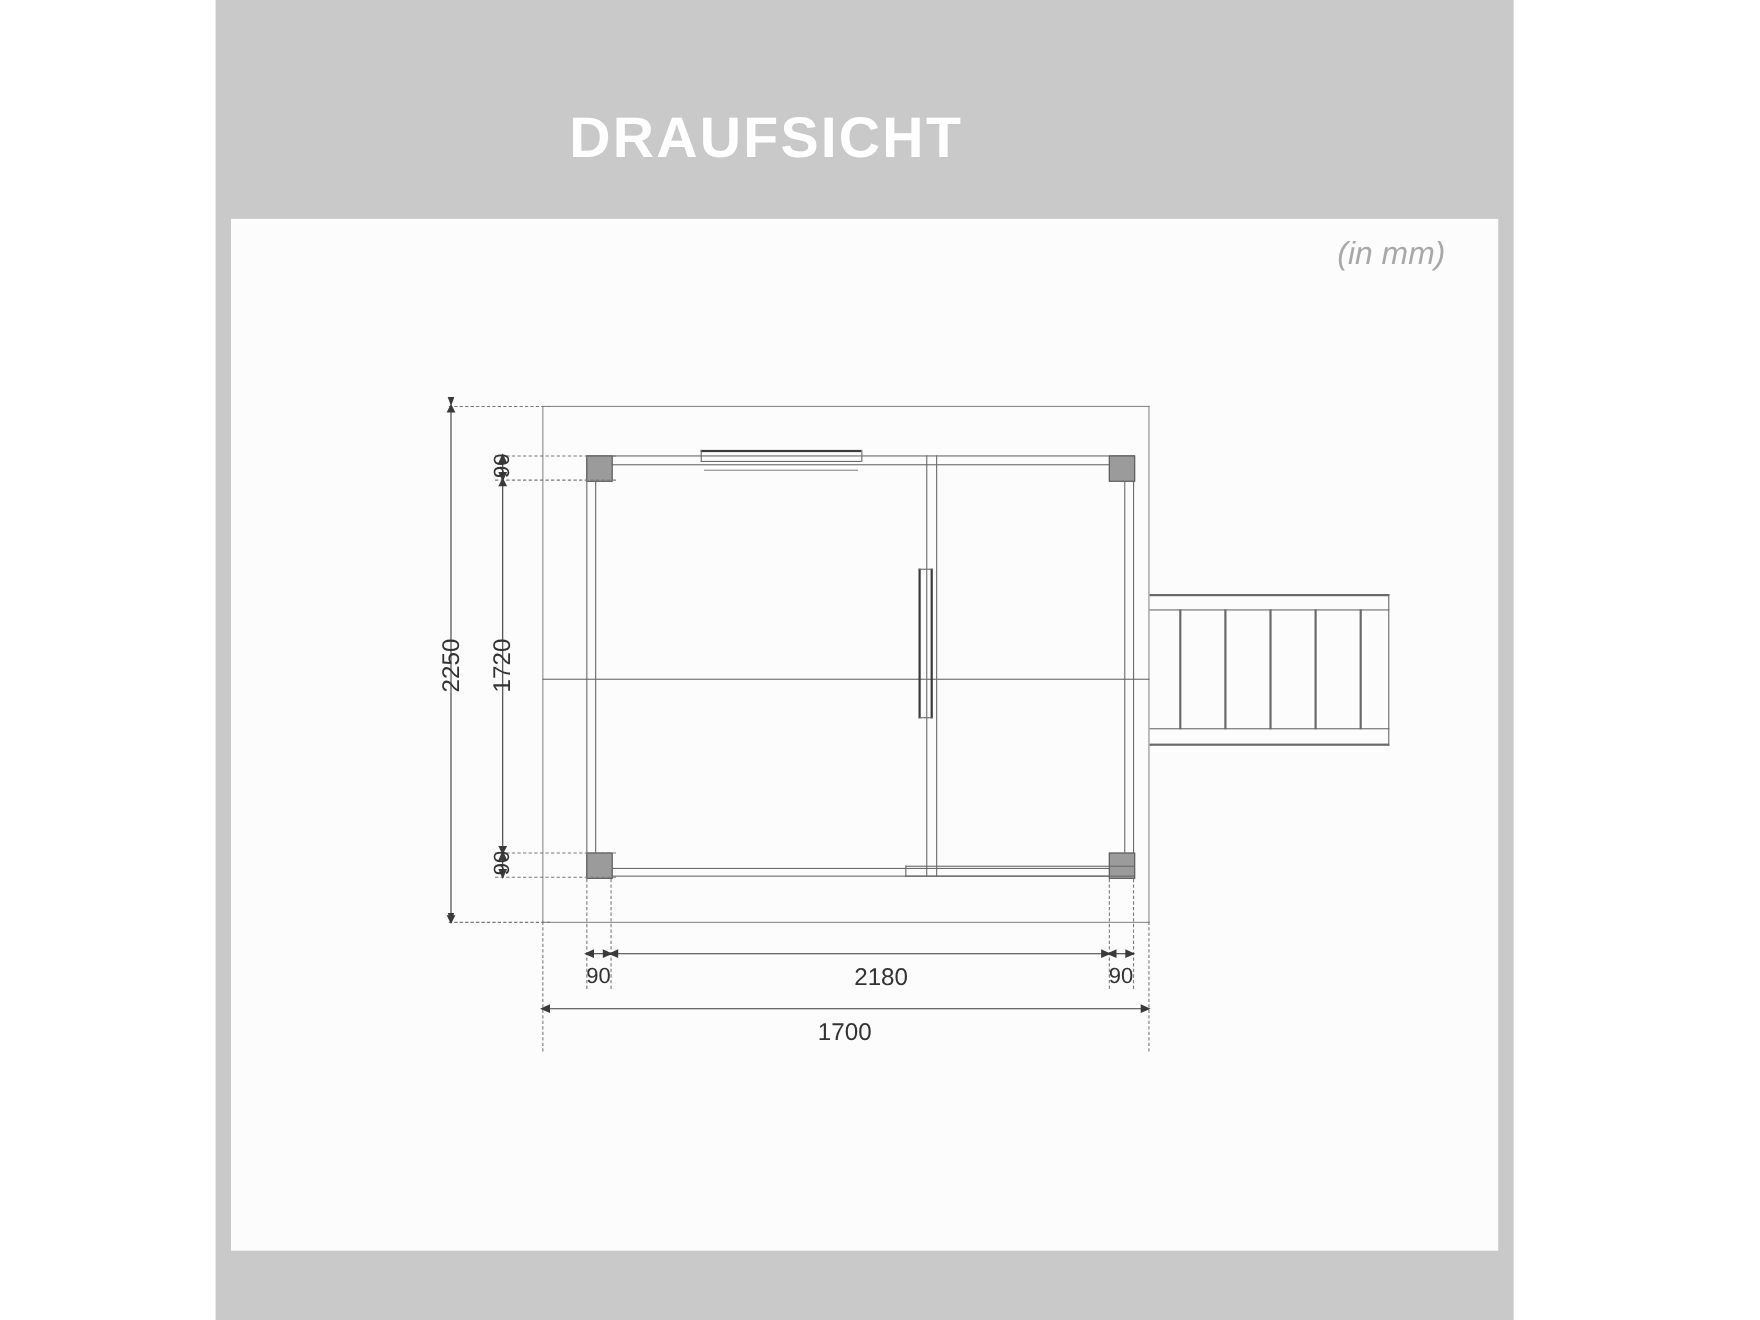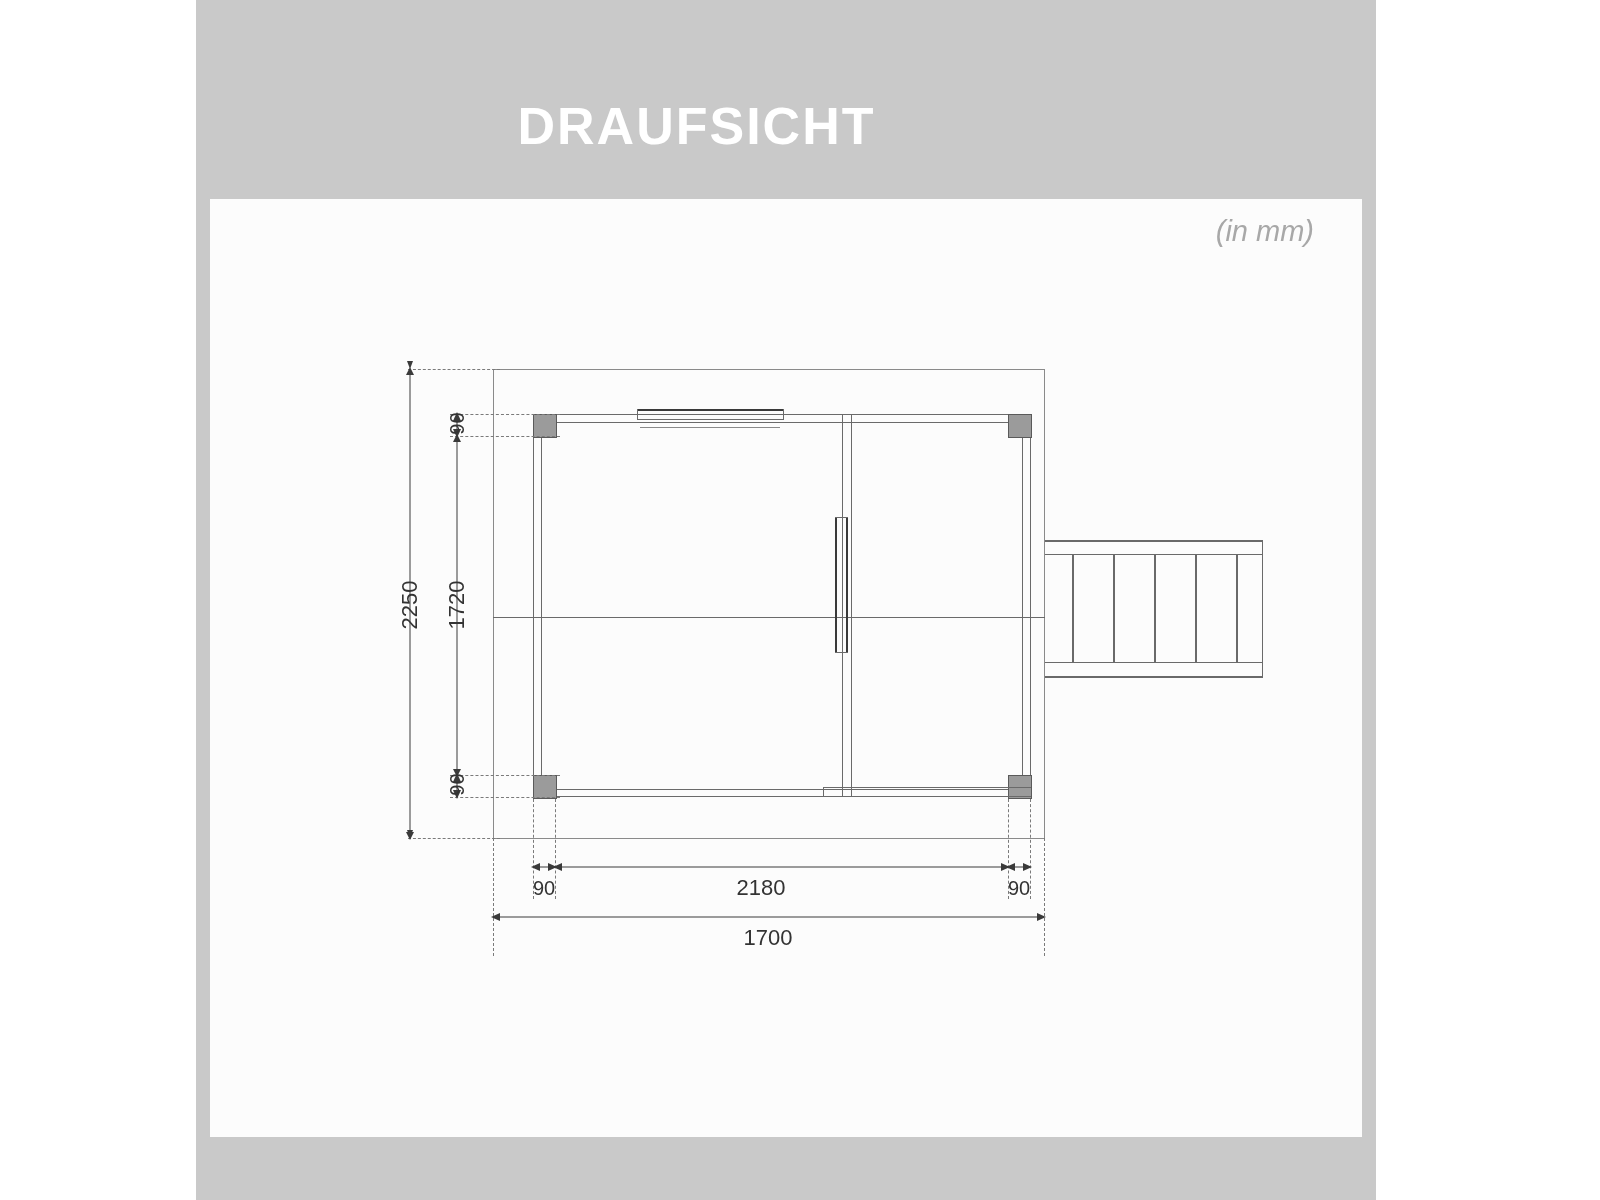--- a/index.html
+++ b/index.html
@@ -229,20 +229,20 @@
     <div class="dim-label vert-label" style="left:143px; top:393px; width:114px; text-align:center;">2250</div>
 
     <div class="dim-label vert-label" style="left:190px; top:393px; width:114px; text-align:center;">1720</div>
 
     <div class="dim-label vert-label small" style="left:202px; top:213px; width:90px; text-align:center;">90</div>
 
     <div class="dim-label vert-label small" style="left:202px; top:574px; width:90px; text-align:center;">90</div>
 
     <div class="dim-label small" style="left:304px; top:678px; width:60px; text-align:center;">90</div>
 
-    <div class="dim-label" style="left:501px; top:676px; width:100px; text-align:center;">2180</div>
+    <div class="dim-label" style="left:541px; top:676px; width:100px; text-align:center;">2180</div>
 
     <div class="dim-label small" style="left:779px; top:678px; width:60px; text-align:center;">90</div>
 
     <div class="dim-label" style="left:508px; top:726px; width:100px; text-align:center;">1700</div>
 
   </div>
 </div>
 
 </body></html>

